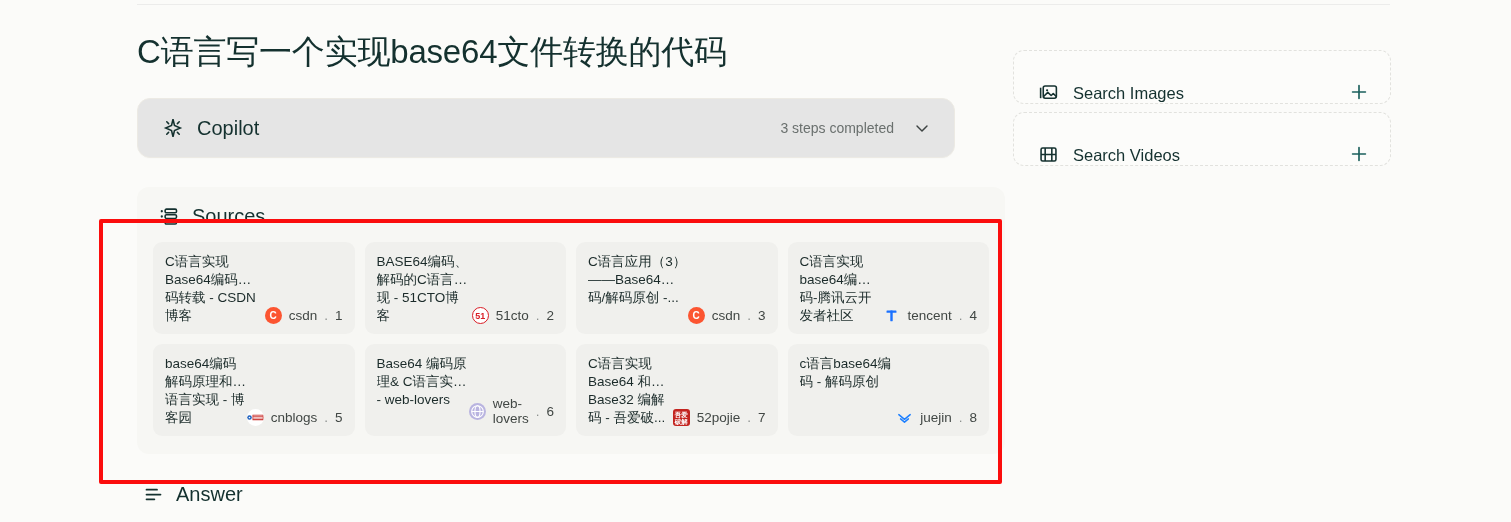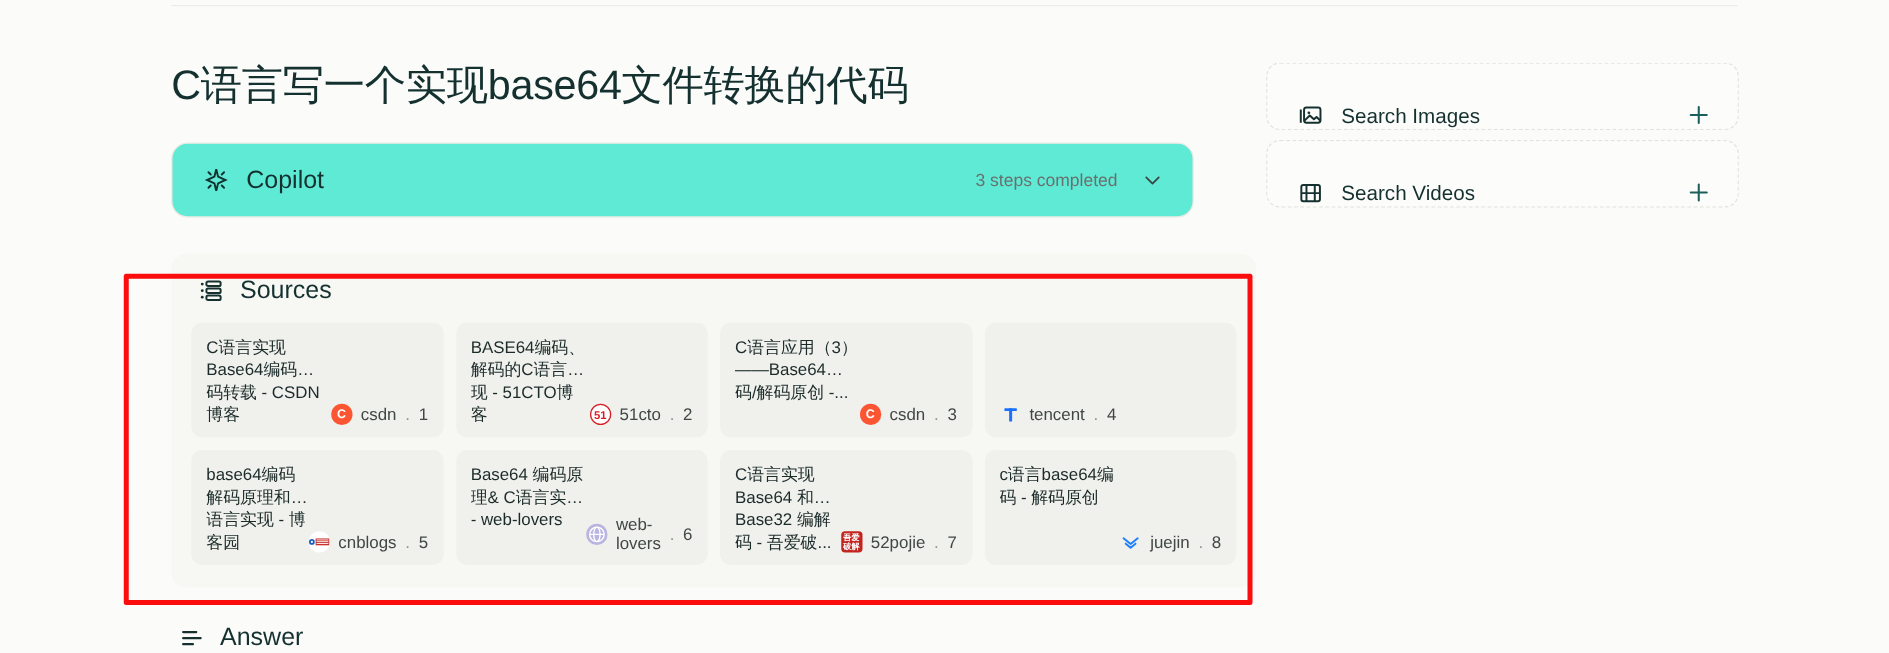--- a/index.html
+++ b/index.html
@@ -10,31 +10,31 @@
     overflow: hidden;
   }
   #root { position: relative; width: 1511px; height: 522px; background: #fbfbf9; }
 
   .top-divider {
     position: absolute; left: 137px; top: 4px; width: 1253px; height: 1px;
     background: #ececeb;
   }
 
   
-  .left-col { position: absolute; left: 137px; top: 44px; width: 820px; }
+  .left-col { position: absolute; left: 137px; top: 28px; width: 820px; }
 
   .page-title {
     font-size: 33px; line-height: 48px; color: #14312f;
     font-weight: 400; letter-spacing: -0.2px; white-space: nowrap;
   }
 
   
   .copilot-card {
     margin-top: 22px; width: 818px; height: 60px;
-    background: #5eead4; border: 1px solid #eceae4; border-radius: 13px;
+    background: #e5e5e5; border: 1px solid #eceae4; border-radius: 13px;
     display: flex; align-items: center; padding: 0 22px 0 24px;
     box-shadow: 0 1px 1px rgba(0,0,0,0.012);
   }
   .copilot-left { display: flex; align-items: center; gap: 13px; }
   .copilot-label { font-size: 20px; color: #14312f; }
   .copilot-right { margin-left: auto; display: flex; align-items: center; gap: 18px; }
   .copilot-steps { font-size: 14px; color: #6a706e; }
 
   
   .sources-panel {
@@ -176,20 +176,21 @@
           <div class="src-title">C语言应用（3）——Base64编码/解码原创 -...</div>
           <div class="src-meta">
             <span class="fav fav-csdn">C</span>
             <span class="src-domain">csdn</span>
             <span class="src-sep">.</span>
             <span class="src-num">3</span>
           </div>
         </div>
 
         <div class="src-card">
+          <div class="src-title">C语言实现base64编解码-腾讯云开发者社区</div>
           <div class="src-meta">
             <span class="fav fav-tencent">
               <svg width="17" height="17" viewBox="0 0 24 24" fill="#1a71ff">
                 <rect x="10.3" y="5" width="3.4" height="15" rx="0.6"></rect>
                 <rect x="5" y="5" width="14" height="3.2" rx="0.6"></rect>
               </svg>
             </span>
             <span class="src-domain">tencent</span>
             <span class="src-sep">.</span>
             <span class="src-num">4</span>

